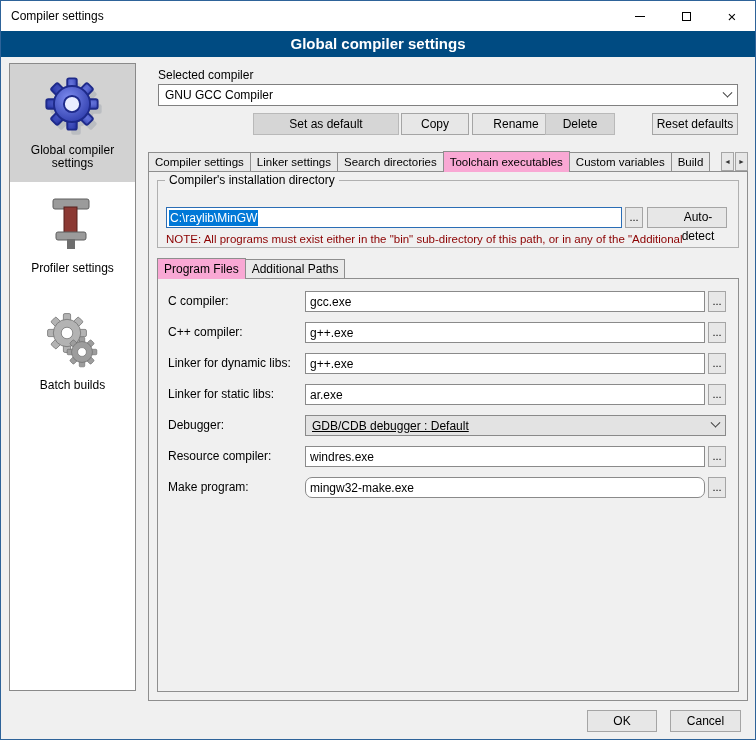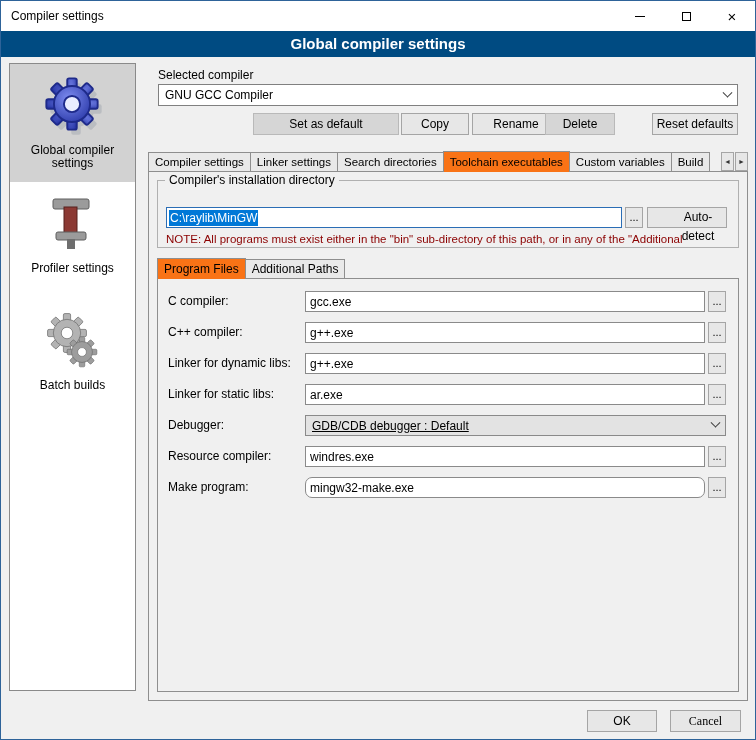--- a/index.html
+++ b/index.html
@@ -41,21 +41,21 @@
   .combo {
     position:absolute; background:#fff; border:1px solid #808080; height:22px;
     display:flex; align-items:center; padding:0 6px; cursor:default;
   }
   .combo .chev { margin-left:auto; width:7px; height:7px; border-right:1.5px solid #3c3c3c; border-bottom:1.5px solid #3c3c3c; transform:rotate(45deg) translate(-2px,-2px); }
   .field-label { position:absolute; font-size:12px; line-height:21px; }
 
   
   .tabstrip { position:absolute; display:flex; align-items:flex-end; overflow:hidden; }
   .tab { border:1px solid #8e8e8e; background:#e9e9e9; height:20px; line-height:19px; padding:0 6px; font-size:11.5px; white-space:nowrap; cursor:default; }
-  .tab.active { background:#f97316; height:21px; line-height:20px; border-bottom:none; z-index:3; }
+  .tab.active { background:#f9a8d4; height:21px; line-height:20px; border-bottom:none; z-index:3; }
   .tab + .tab { margin-left:-1px; }
   .scroll-btn { position:absolute; width:13px; height:19px; background:#e7e7e7; border:1px solid #a5a5a5; font-size:7px; text-align:center; line-height:17px; color:#333; cursor:default; }
 
   
   .main-panel { position:absolute; left:147px; top:170px; width:600px; height:530px; border:1px solid #8e8e8e; background:#f0f0f0; }
   .groupbox { position:absolute; left:156px; top:179px; width:582px; height:68px; border:1px solid #b0b0b0; }
   .group-legend { position:absolute; top:-8px; left:7px; background:#f0f0f0; padding:0 4px; font-size:12px; }
   .dir-input { position:absolute; left:8px; top:26px; width:456px; height:21px; background:#fff; border:1px solid #2a6db5; display:flex; align-items:center; padding-left:2px; overflow:hidden; }
   .dir-sel { background:#0078d7; color:#fff; padding:1px 1px; font-size:12px; white-space:nowrap; }
   .note { position:absolute; left:8px; top:52px; width:570px; color:#8b0000; font-size:11.5px; white-space:nowrap; overflow:hidden; }
@@ -207,13 +207,13 @@
   <input class="frow-input" style="left: 147px; top: 167px; width: 400px;" value="windres.exe">
   <div class="frow-browse" style="left:550px; top:167px;">...</div>
 
   <div class="field-label" style="left:10px; top:198px;">Make program:</div>
   <input class="frow-input" style="left: 147px; top: 198px; width: 400px; border-radius: 7px;" value="mingw32-make.exe">
   <div class="frow-browse" style="left:550px; top:198px;">...</div>
 
 </div>
 
 <div class="btn" style="left:586px; top:709px; width:70px;">OK</div>
-<div class="btn" style="left:669px; top:709px; width:71px;font-family:Liberation Serif, serif;">Cancel</div>
+<div class="btn" style="left:669px; top:709px; width:71px;">Cancel</div>
 
 </body></html>

